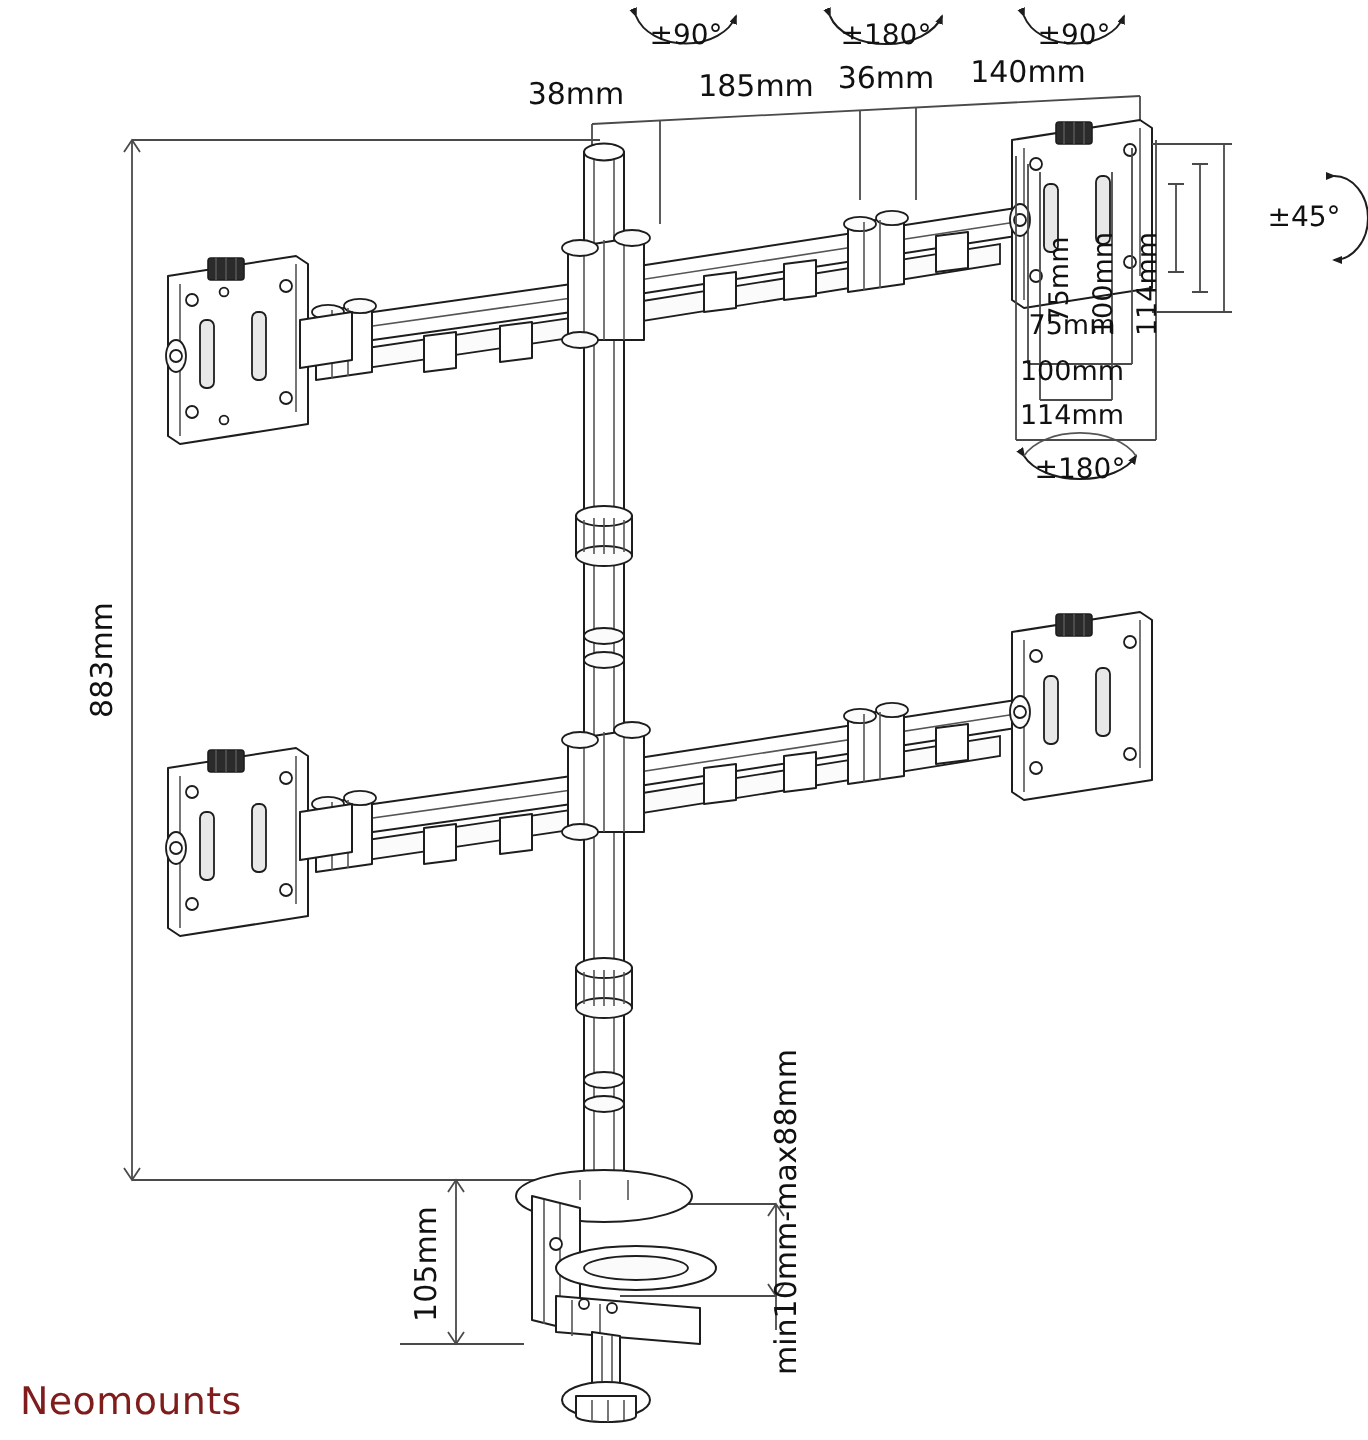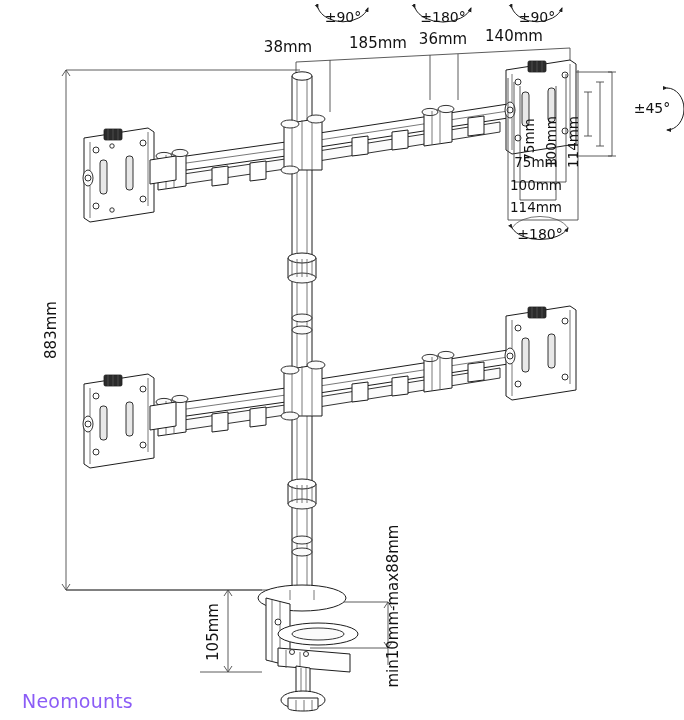--- a/index.html
+++ b/index.html
@@ -3,21 +3,21 @@
 <meta charset="utf-8">
 <style>
   html,body{margin:0;padding:0;background:#ffffff;}
   body{width:684px;height:720px;position:relative;overflow:hidden;
        font-family:"DejaVu Sans","Liberation Sans",sans-serif;color:#1a1a1a;}
   #stage{position:absolute;left:0;top:0;width:684px;height:720px;}
   svg#drawing{position:absolute;left:0;top:0;width:684px;height:720px;}
   .dimtext{font-family:"DejaVu Sans","Liberation Sans",sans-serif;font-size:15px;fill:#111;}
   .dimtext-sm{font-family:"DejaVu Sans","Liberation Sans",sans-serif;font-size:13.5px;fill:#111;}
   .rotlabel{font-family:"DejaVu Sans","Liberation Sans",sans-serif;font-size:14px;fill:#111;}
-  .brand{position:absolute;left:22px;bottom:8px;font-size:19px;color:#8b5cf6;
+  .brand{position:absolute;left:10px;bottom:8px;font-size:19px;color:#7f1d1d;
          font-family:"DejaVu Sans","Liberation Sans",sans-serif;letter-spacing:.2px;}
   .ln{stroke:#1d1d1d;fill:none;stroke-width:1;}
   .ln-thin{stroke:#555;fill:none;stroke-width:.8;}
   .dim{stroke:#4a4a4a;fill:none;stroke-width:.9;}
   .part{stroke:#1d1d1d;fill:#ffffff;stroke-width:1;stroke-linejoin:round;}
   .part-l{stroke:#1d1d1d;fill:#fbfbfb;stroke-width:.9;}
   .dark{fill:#2b2b2b;stroke:#1d1d1d;stroke-width:.8;}
   .slot{fill:#e8e8e8;stroke:#1d1d1d;stroke-width:.9;}
   .hole{fill:#ffffff;stroke:#1d1d1d;stroke-width:.9;}
 </style>

